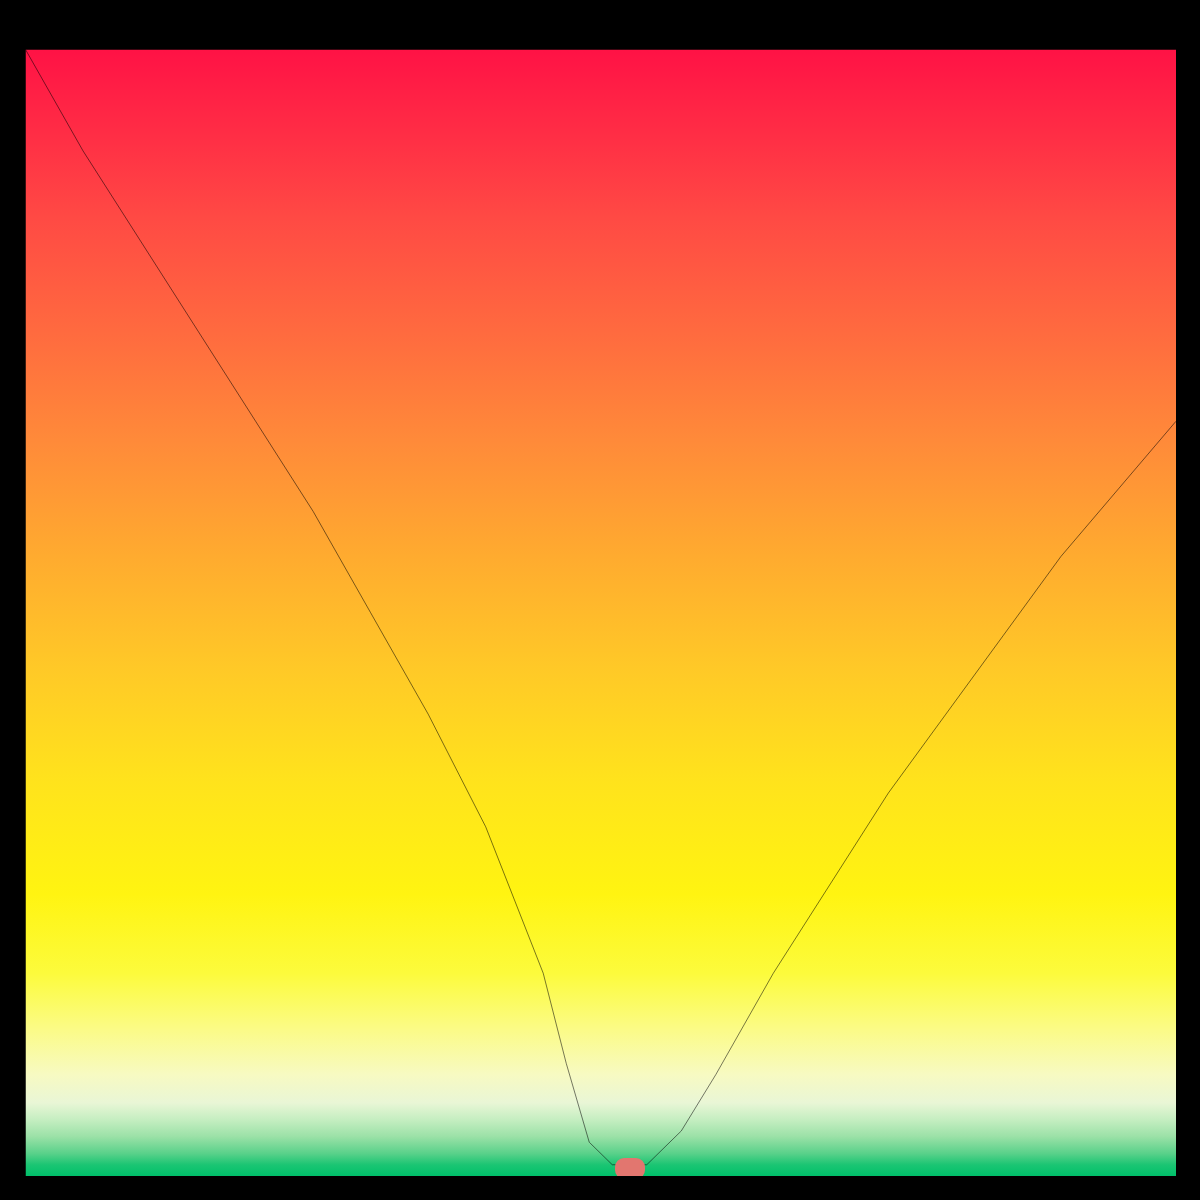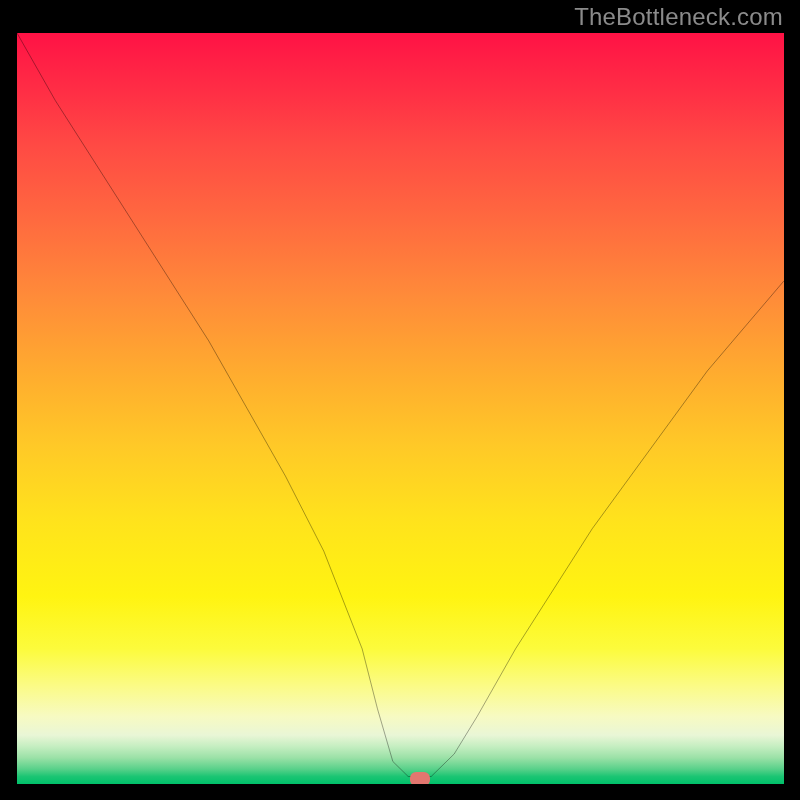--- a/index.html
+++ b/index.html
@@ -74,21 +74,20 @@
     border-radius: 6px;
     background: #e2766f;
     transform: translate(-50%, -50%);
   }
 </style>
 </head>
 <body>
 
 <div class="frame">
 
-  <div class="watermark">TheBottleneck.com</div>
 
   <div class="plot">
     <div class="plot-bg"></div>
 
     <svg viewBox="0 0 100 100" preserveAspectRatio="none">
       <path fill="none" stroke="#000" stroke-width="0.35" vector-effect="non-scaling-stroke" d="M0.00 0.00 L5.00 9.00 L10.00 17.00 L15.00 25.00 L20.00 33.00 L25.00 41.00 L30.00 50.00 L35.00 59.00 L40.00 69.00 L45.00 82.00 L47.00 90.00 L49.00 97.00 L51.00 99.00 L54.00 99.00 L57.00 96.00 L60.00 91.00 L65.00 82.00 L70.00 74.00 L75.00 66.00 L80.00 59.00 L85.00 52.00 L90.00 45.00 L95.00 39.00 L100.00 33.00"></path>
     </svg>
 
     <div class="marker" style="left:402.7px;top:745.7px;background:#e2766f;"></div>
   </div>

